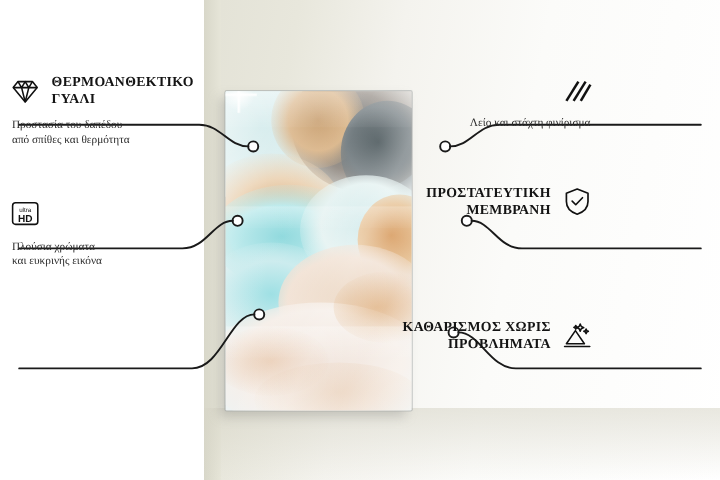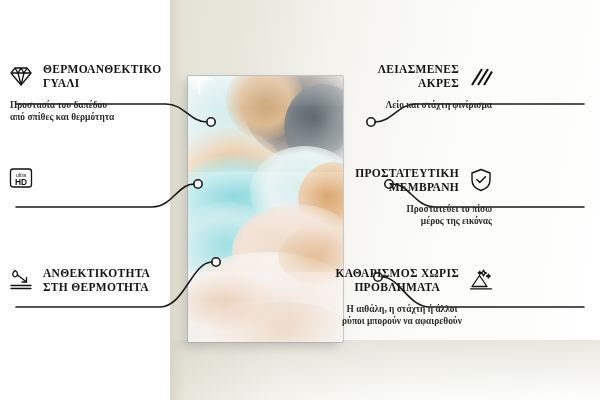--- a/index.html
+++ b/index.html
@@ -64,21 +64,21 @@
   .head{display:flex;align-items:center;gap:9px;}
   .feat.right .head{justify-content:flex-end;}
   .feat.left .head{justify-content:flex-start;}
   .ttl{
     font-size:11.5px;line-height:14px;letter-spacing:.3px;
     color:#141414;font-weight:bold;white-space:pre-line;
   }
   .ic{flex:0 0 auto;width:26px;height:26px;display:block;}
   .sub{
     margin-top:9px;font-size:9.4px;line-height:12.4px;color:#2a2a2a;
-    white-space:pre-line;font-weight:bold;
+    white-space:pre-line;font-weight:normal;
   }
   .feat.left .sub{padding-left:2px;}
   .feat.right .sub{padding-right:2px;}
 </style>
 </head>
 <body>
 
 <div id="stage">
 
   <div class="wall"></div>
@@ -151,79 +151,62 @@
   <div class="feat left" style="top:165px;">
     <div class="head">
       <span class="ic">
         <svg viewBox="0 0 26 26" width="26" height="26">
           <rect x="2.5" y="4" width="21" height="18" rx="2.5" fill="none" stroke="#111" stroke-width="1.3"></rect>
           <text x="13" y="12" font-family="Liberation Sans, sans-serif" font-size="5.2" fill="#111" text-anchor="middle">ultra</text>
           <text x="13" y="19.6" font-family="Liberation Sans, sans-serif" font-size="8.4" font-weight="bold" fill="#111" text-anchor="middle">HD</text>
         </svg>
       </span>
     </div>
+    <div class="sub">Πλούσια χρώματα
+και ευκρινής εικόνα</div>
   </div>
 
   <div class="feat left" style="top:266px;">
-    <div class="head">
-      <span class="ic">
-        <svg viewBox="0 0 26 26" width="26" height="26" fill="none" stroke="#111" stroke-width="1.3" stroke-linecap="round" stroke-linejoin="round">
-          <path d="M7 3.5 C9.5 5 10 7 9 8.8 C8.2 10.2 6 10.2 5.2 8.8 C4.3 7.2 5.3 5 7 3.5 Z"></path>
-          <path d="M9.5 8 L18.5 15"></path>
-          <path d="M18.5 10.5 V15 H14"></path>
-          <path d="M3 18.5 H23"></path>
-          <path d="M3 21.5 H23"></path>
-        </svg>
-      </span>
-      <span class="ttl">ΑΝΘΕΚΤΙΚΟΤΗΤΑ
-ΣΤΗ ΘΕΡΜΟΤΗΤΑ</span>
-    </div>
   </div>
 
   <div class="feat right" style="top:62px;">
     <div class="head">
-      <span class="ttl">ΛΕΙΑΣΜΕΝΕΣ
-ΑΚΡΕΣ</span>
       <span class="ic">
         <svg viewBox="0 0 26 26" width="26" height="26" fill="none" stroke="#111" stroke-width="2.1" stroke-linecap="butt">
           <path d="M4 22 L14 6"></path>
           <path d="M10 22 L20 6"></path>
           <path d="M16 22 L24 8.5"></path>
         </svg>
       </span>
     </div>
     <div class="sub">Λείο και στάχτη φινίρισμα</div>
   </div>
 
-  <div class="feat right" style="top:166px;">
+  <div class="feat right" style="top:154px;">
     <div class="head">
       <span class="ttl">ΠΡΟΣΤΑΤΕΥΤΙΚΗ
 ΜΕΜΒΡΑΝΗ</span>
       <span class="ic">
         <svg viewBox="0 0 26 26" width="26" height="26" fill="none" stroke="#111" stroke-width="1.4" stroke-linecap="round" stroke-linejoin="round">
           <path d="M13 2.5 L22 6 V13 C22 18.5 17.8 22 13 23.5 C8.2 22 4 18.5 4 13 V6 Z"></path>
           <path d="M8.8 12.6 L11.8 15.6 L17.4 9.8"></path>
         </svg>
       </span>
     </div>
-    <div class="sub">Προστατεύει το πίσω
-μέρος της εικόνας</div>
-  </div>
-
-  <div class="feat right" style="top:266px;text-align:center;">
+  </div>
+
+  <div class="feat right" style="top:266px;">
     <div class="head">
       <span class="ttl">ΚΑΘΑΡΙΣΜΟΣ ΧΩΡΙΣ
 ΠΡΟΒΛΗΜΑΤΑ</span>
       <span class="ic">
         <svg viewBox="0 0 26 26" width="26" height="26" fill="none" stroke="#111" stroke-width="1.3" stroke-linecap="round" stroke-linejoin="round">
           <path d="M4 19.5 L11.5 8.5 L19 19.5 Z"></path>
           <path d="M2.5 21.8 H23.5"></path>
           <path d="M15.5 3 L16.4 5.1 L18.5 6 L16.4 6.9 L15.5 9 L14.6 6.9 L12.5 6 L14.6 5.1 Z"></path>
           <path d="M20.4 7.2 L21 8.5 L22.3 9.1 L21 9.7 L20.4 11 L19.8 9.7 L18.5 9.1 L19.8 8.5 Z"></path>
           <path d="M11.8 4.2 L12.3 5.3 L13.4 5.8 L12.3 6.3 L11.8 7.4 L11.3 6.3 L10.2 5.8 L11.3 5.3 Z"></path>
         </svg>
       </span>
     </div>
-    <div class="sub">Η αιθάλη, η στάχτη ή άλλοι
-ρύποι μπορούν να αφαιρεθούν</div>
   </div>
 
 </div>
 
 </body></html>

